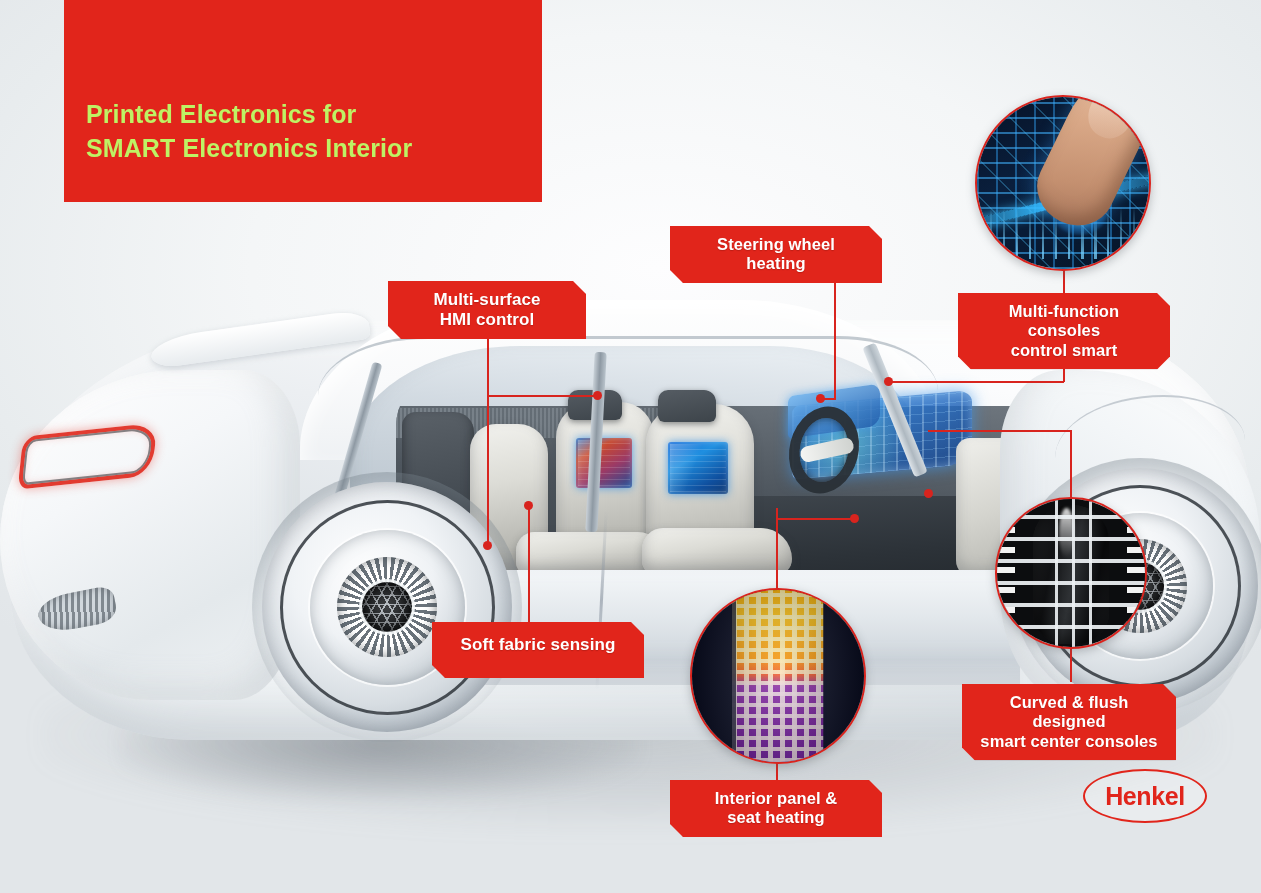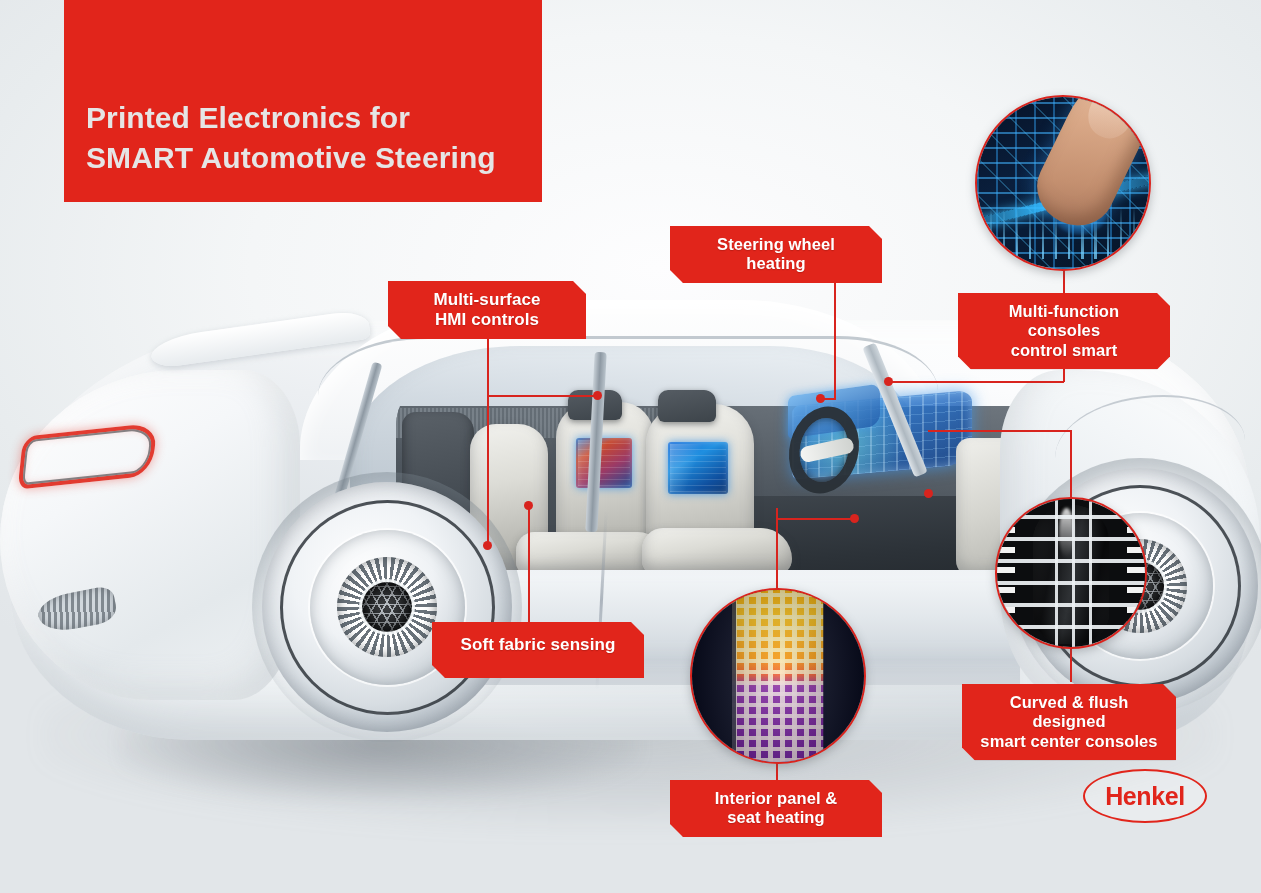--- a/index.html
+++ b/index.html
@@ -304,22 +304,22 @@
     clip-path: polygon(0 0, calc(100% - 13px) 0, 100% 13px, 100% calc(100% - 13px), calc(100% - 13px) 100%, 13px 100%, 0 calc(100% - 13px));
   }
 
   #title-block {
     position: absolute; left: 64px; top: 0; width: 478px; height: 202px;
     background: #e1251b;
     z-index: 10;
   }
   #title-block .t-inner {
     position: absolute; left: 22px; top: 98px; right: 14px;
-    color: #e5e5e5;
-    font-size: 30px;
+    color: #bef264;
+    font-size: 25px;
     font-weight: bold;
     line-height: 1.34;
     letter-spacing: .1px;
   }
 
   
   .inset {
     position: absolute; border-radius: 50%;
     border: 2.5px solid #d8241e;
     overflow: hidden; z-index: 8;
@@ -584,27 +584,27 @@
       <div class="gloss"></div>
       <div class="hlines"></div>
       <div class="vlines"></div>
       <div class="tips"></div>
     </div>
   </div>
 
   <div id="title-block">
     <div class="t-inner">
       <div>Printed Electronics for</div>
-      <div>SMART Automotive Steering</div>
+      <div>SMART Electronics Interior</div>
     </div>
   </div>
 
   <div class="callout notch-tr-bl" style="left:388px; top:281px; width:198px; font-size:17px;">
     <div>Multi-surface</div>
-    <div>HMI controls</div>
+    <div>HMI control</div>
   </div>
 
   <div class="callout notch-tr-bl" style="left:670px; top:226px; width:212px; font-size:16.5px;">
     <div>Steering wheel heating</div>
   </div>
 
   <div class="callout notch-both" style="left:958px; top:293px; width:212px; font-size:16.5px;">
     <div>Multi-function consoles</div>
     <div>control smart</div>
   </div>

